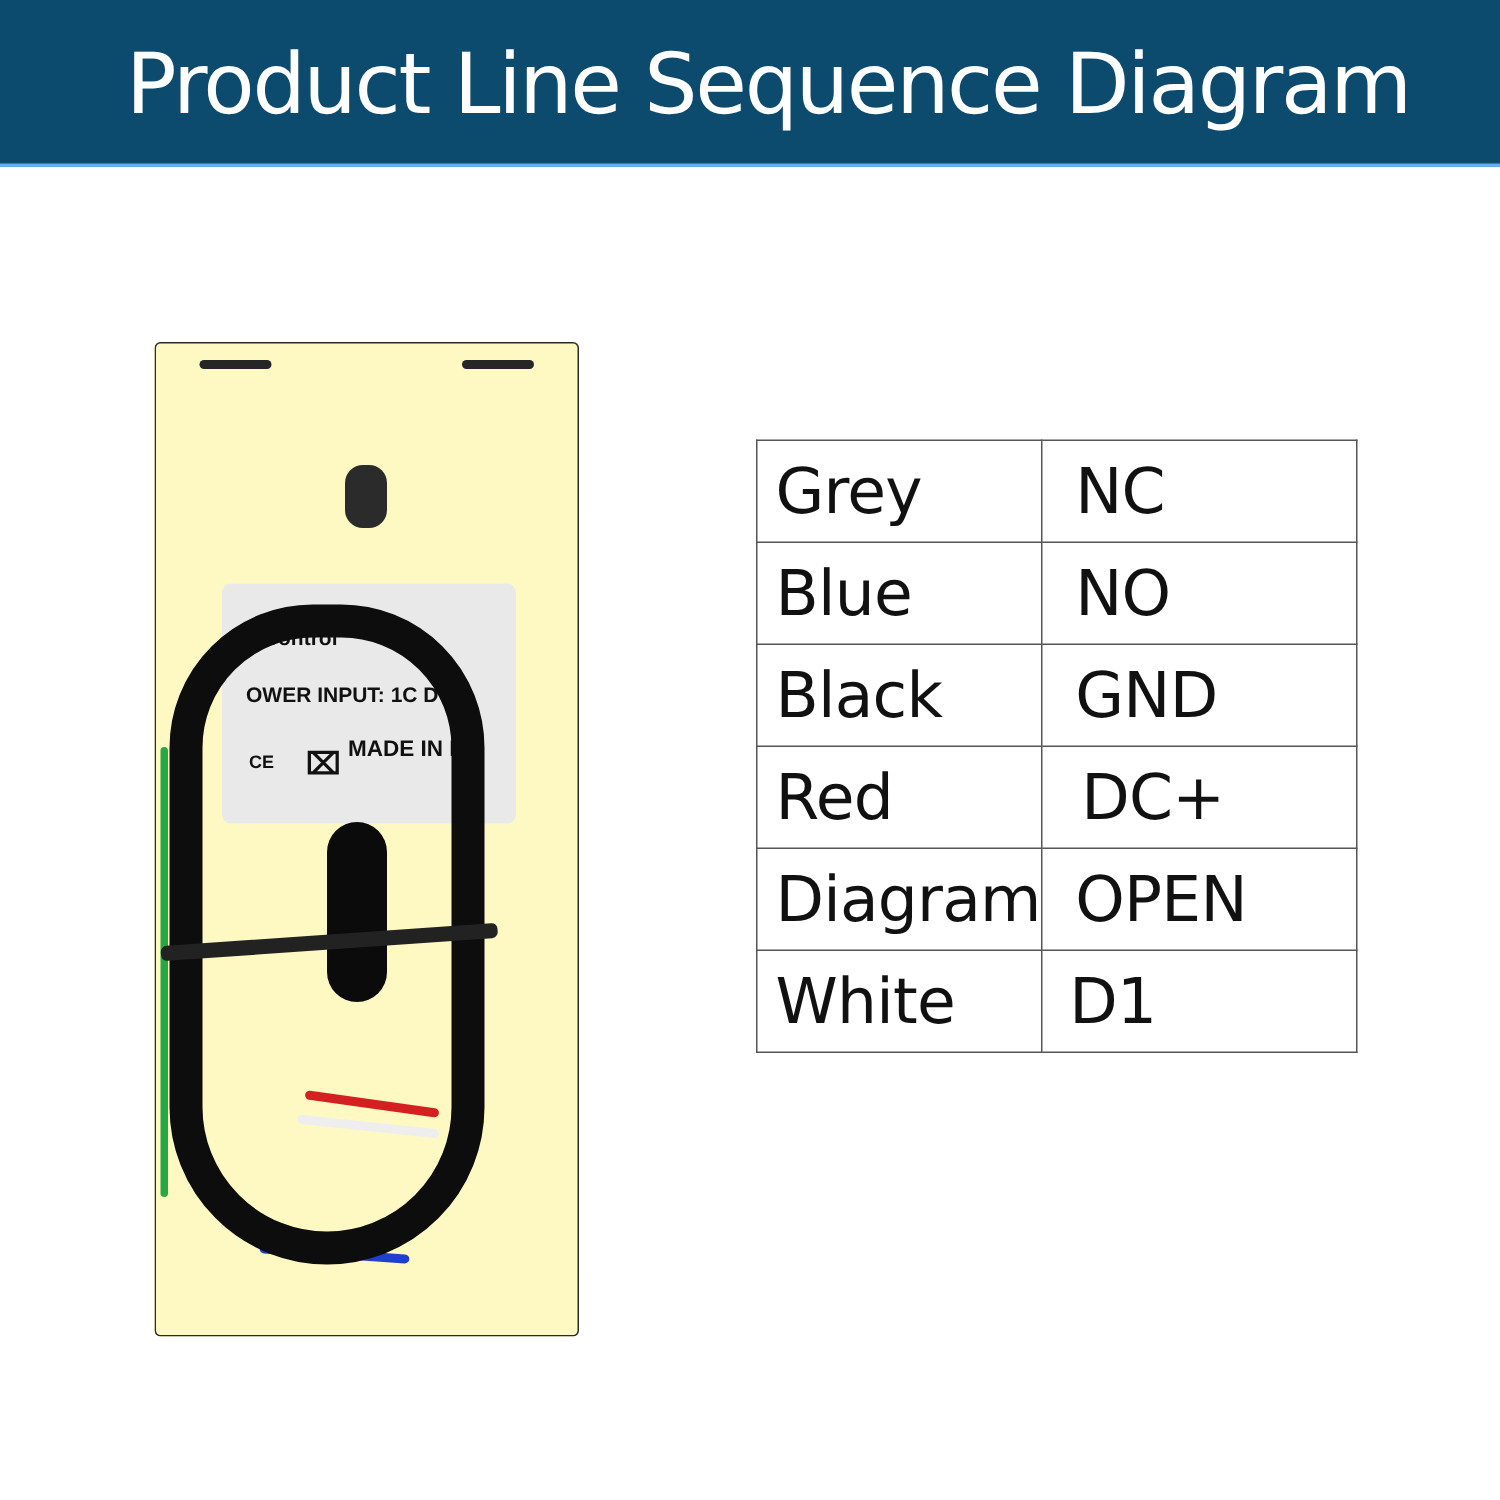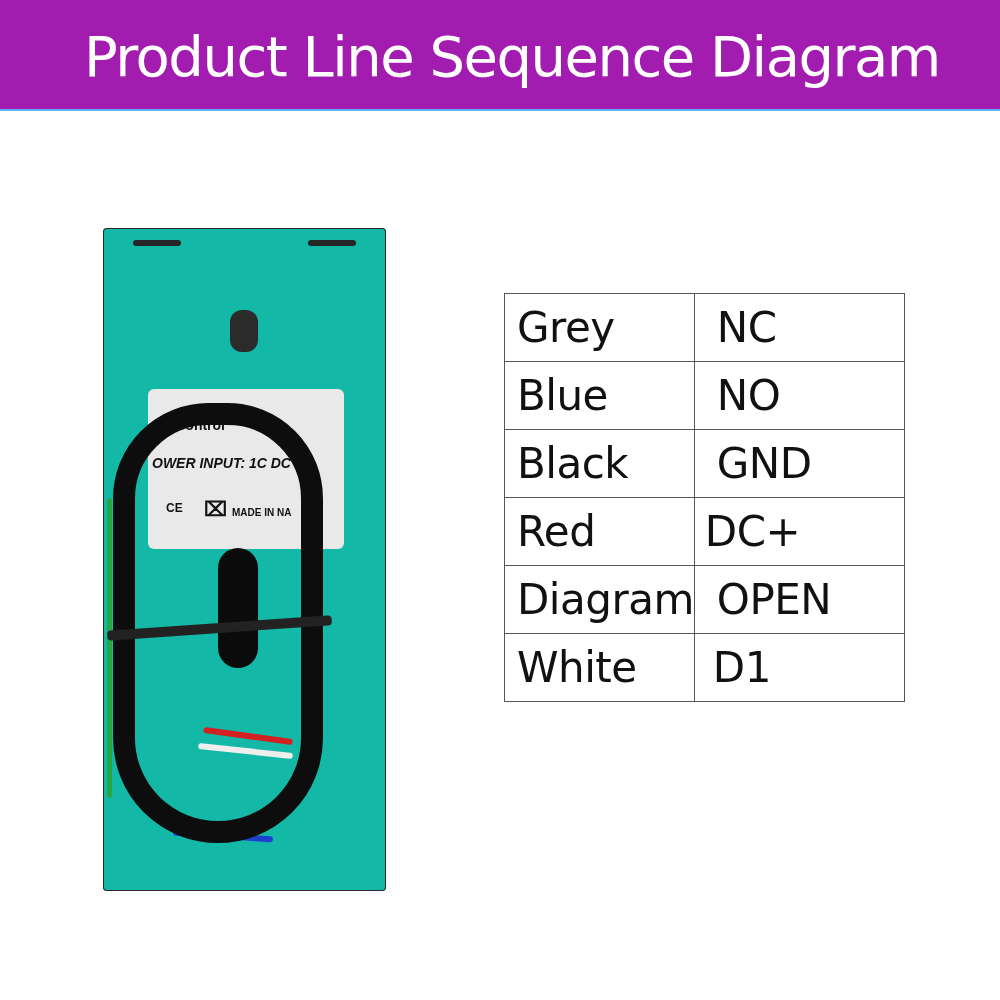--- a/index.html
+++ b/index.html
@@ -3,35 +3,35 @@
 <meta charset="utf-8">
 <style>
   html, body { margin: 0; padding: 0; }
   body {
     width: 1000px; height: 1000px; position: relative; overflow: hidden;
     background: #ffffff;
     font-family: "Liberation Sans", "DejaVu Sans", sans-serif;
   }
   .banner {
     position: absolute; left: 0; top: 0; width: 1000px; height: 111px;
-    background: #a21caf;
+    background: #0c4a6e;
     border-bottom: 2px solid #5fb2ff;
     box-sizing: border-box;
   }
   .banner-title {
     position: absolute; left: 84px; top: 22px;
     color: #ffffff; font-size: 56px; line-height: 70px;
     font-family: "DejaVu Sans", sans-serif; letter-spacing: -1.5px;
     white-space: nowrap;
   }
 
   
   .device {
     position: absolute; left: 103px; top: 228px; width: 283px; height: 663px;
-    background: #14b8a6; border-radius: 4px;
+    background: #fef9c3; border-radius: 4px;
     box-shadow: inset 0 0 0 1px #2a2a2a;
   }
   .device .slot { position: absolute; top: 12px; width: 48px; height: 6px; border-radius: 3px; background: #262626; }
   .device .slot.l { left: 30px; }
   .device .slot.r { right: 30px; }
   .device .hole {
     position: absolute; left: 127px; top: 82px; width: 28px; height: 42px;
     background: #2b2b2b; border-radius: 12px;
   }
   .label {
@@ -81,24 +81,24 @@
 <div class="banner">
   <div class="banner-title">Product Line Sequence Diagram</div>
 </div>
 
 <div class="device">
   <div class="slot l"></div>
   <div class="slot r"></div>
   <div class="hole"></div>
   <div class="label">
     <span class="label-text" style="left:14px;top:28px;font-size:14px;">S          Control</span>
-    <span class="label-text" style="left:4px;top:66px;font-size:14px;font-style:italic;">OWER INPUT: 1C      DC</span>
+    <span class="label-text" style="left:16px;top:66px;font-size:14px;">OWER INPUT: 1C      DC</span>
     <span class="label-text" style="left:18px;top:112px;font-size:12px;">CE</span>
     <span class="label-text" style="left:56px;top:108px;font-size:20px;">⌧</span>
-    <span class="label-text" style="left:84px;top:118px;font-size:10px;">MADE IN     NA</span>
+    <span class="label-text" style="left:84px;top:102px;font-size:15px;">MADE IN     NA</span>
   </div>
   <div class="wire green"></div>
   <div class="wire red"></div>
   <div class="wire white"></div>
   <div class="wire blue"></div>
   <div class="cable-stub"></div>
   <div class="loop-outer"></div>
   <div class="tie"></div>
 </div>
 
@@ -111,21 +111,21 @@
     <tr>
       <td class="color-cell">Blue</td>
       <td class="signal-cell">NO</td>
     </tr>
     <tr>
       <td class="color-cell">Black</td>
       <td class="signal-cell">GND</td>
     </tr>
     <tr>
       <td class="color-cell">Red</td>
-      <td class="signal-cell" style="padding-left:10px">DC+</td>
+      <td class="signal-cell" style="padding-left:26px">DC+</td>
     </tr>
     <tr>
       <td class="color-cell">Diagram</td>
       <td class="signal-cell">OPEN</td>
     </tr>
     <tr>
       <td class="color-cell">White</td>
       <td class="signal-cell" style="padding-left:18px">D1</td>
     </tr>
   </tbody>

